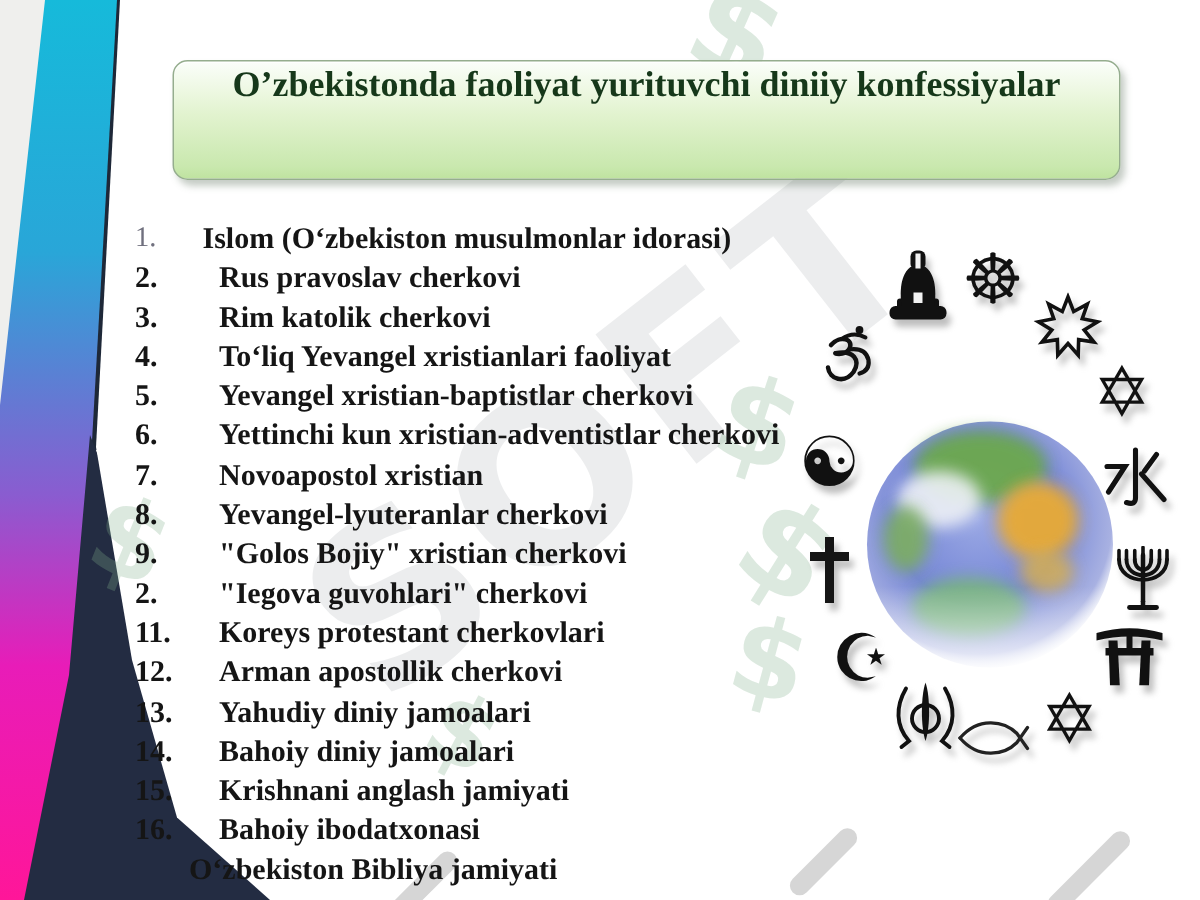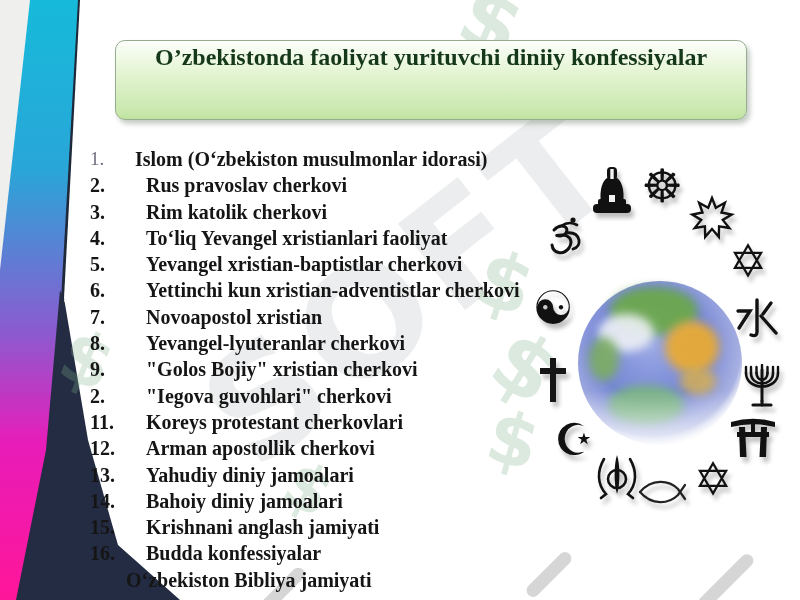--- a/index.html
+++ b/index.html
@@ -132,21 +132,21 @@
     <li>
         <span class="num">14.</span>
         <span class="txt">Bahoiy diniy jamoalari</span>
       </li>
     <li>
         <span class="num">15.</span>
         <span class="txt">Krishnani anglash jamiyati</span>
       </li>
     <li>
         <span class="num">16.</span>
-        <span class="txt">Budda konfessiyalar</span>
+        <span class="txt">Bahoiy ibodatxonasi</span>
       </li>
     <li class="last">
         <span class="num"></span>
         <span class="txt">Oʻzbekiston Bibliya jamiyati</span>
       </li>
   </ul>
 
   <div class="relimg">
 
     <svg class="globe" width="180" height="180" viewBox="0 0 180 180">

